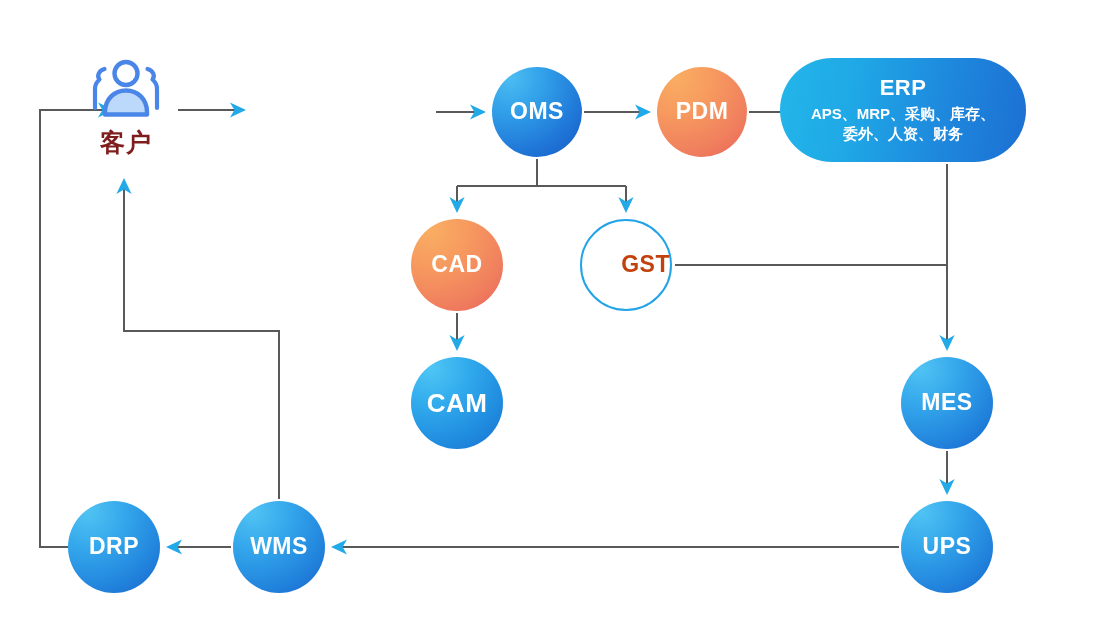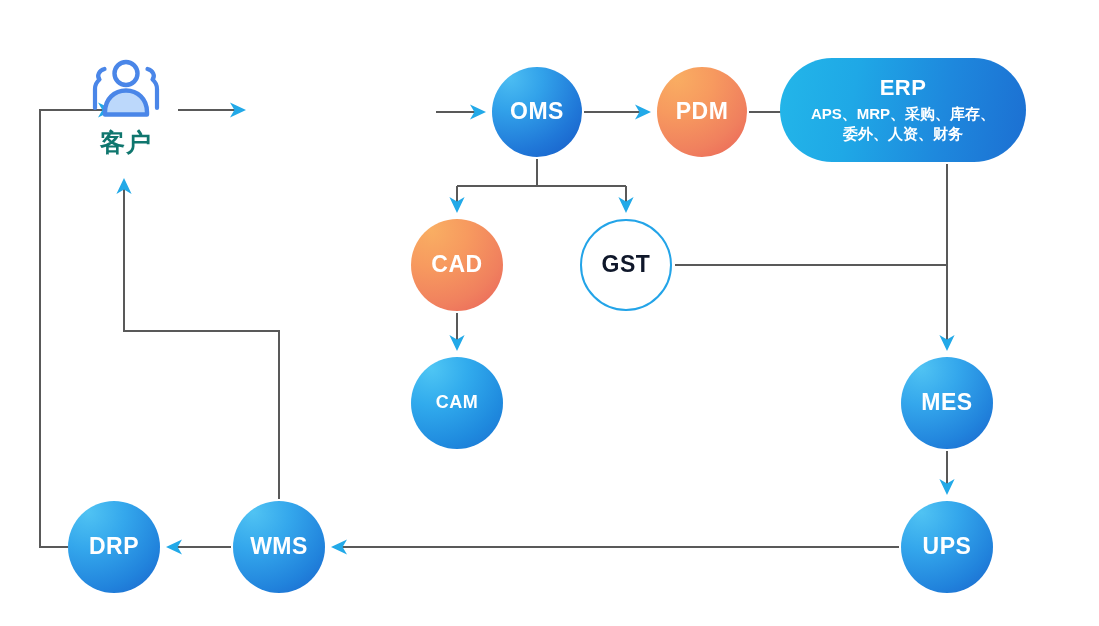--- a/index.html
+++ b/index.html
@@ -75,29 +75,30 @@
   #node-cad {
     left: 411px; top: 219px; width: 92px; height: 92px;
     background: radial-gradient(circle at 22% 12%, #f9ae63 0%, #f79a5f 34%, #f0805e 70%, #e9615a 100%);
   }
   #node-cad .title { font-size: 23px; }
 
   #node-gst {
     left: 580px; top: 219px; width: 92px; height: 92px;
     background: #ffffff;
     border: 2.5px solid #23a4e8;
-    color: #0f172a;
+    color: #c2410c;
+    align-items: flex-end;
   }
   #node-gst .title { font-size: 23px; }
 
   #node-cam {
     left: 411px; top: 357px; width: 92px; height: 92px;
     background: radial-gradient(circle at 22% 12%, #4fc6f4 0%, #31abed 34%, #1f8ade 72%, #1a6fd0 100%);
   }
-  #node-cam .title { font-size: 18px; }
+  #node-cam .title { font-size: 26px; }
 
   #node-mes {
     left: 901px; top: 357px; width: 92px; height: 92px;
     background: radial-gradient(circle at 22% 12%, #50c3f3 0%, #34a7ec 34%, #2183dc 72%, #1a63cb 100%);
   }
   #node-mes .title { font-size: 23px; }
 
   #node-ups {
     left: 901px; top: 501px; width: 92px; height: 92px;
     background: radial-gradient(circle at 22% 12%, #50c3f3 0%, #34a7ec 34%, #2183dc 72%, #1a63cb 100%);
@@ -118,21 +119,21 @@
 
   
   #node-customer {
     left: 78px; top: 52px; width: 96px; height: 112px;
     z-index: 3;
   }
   #customer-icon { width: 78px; height: 62px; }
   #node-customer .cust-label {
     font-size: 25px;
     font-weight: bold;
-    color: #0f766e;
+    color: #7f1d1d;
     margin-top: 2px;
     letter-spacing: 1px;
   }
 </style>
 </head>
 <body>
 
 <div id="canvas">
 
   <svg id="wires" viewBox="0 0 1099 626" xmlns="http://www.w3.org/2000/svg">

